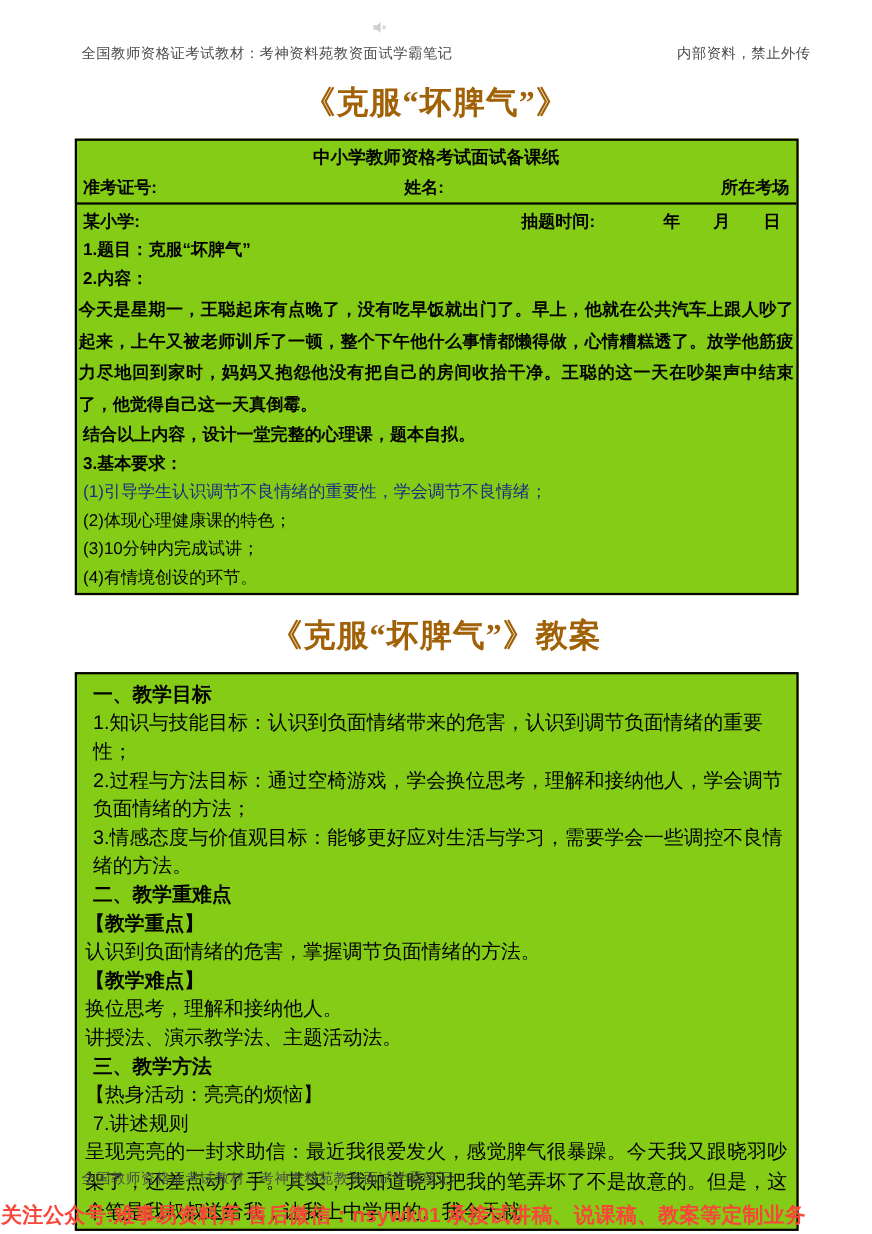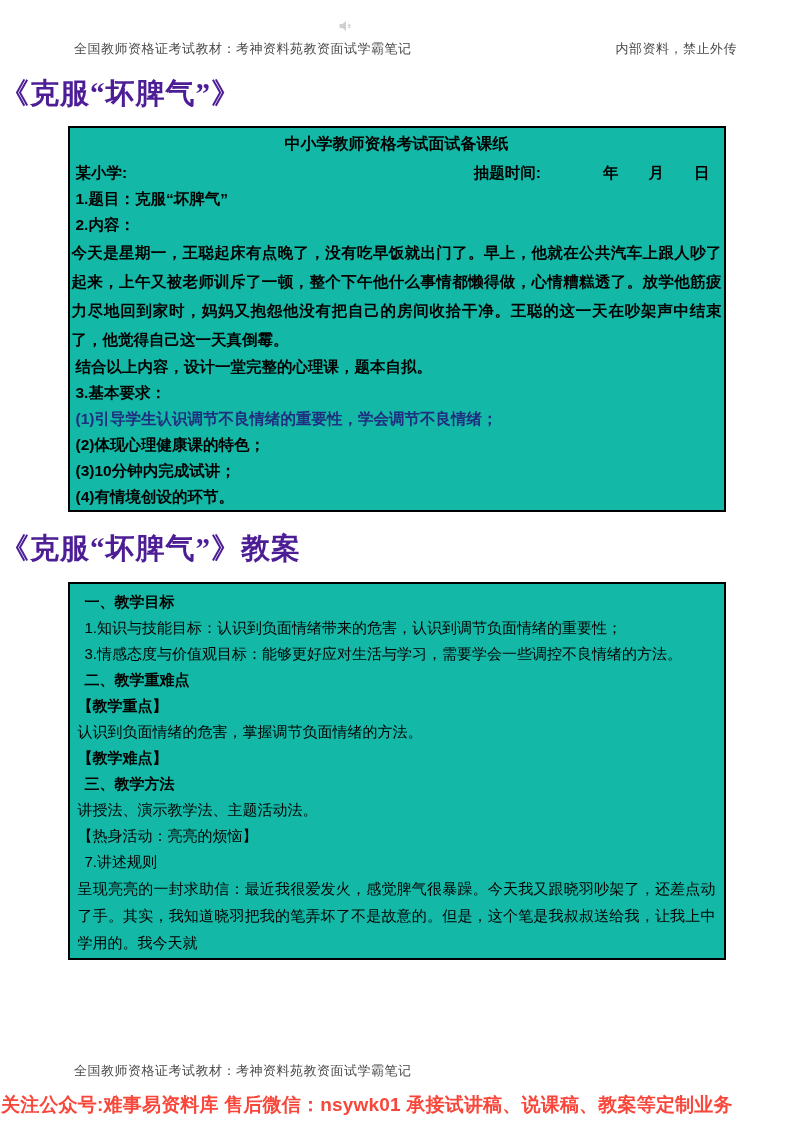--- a/index.html
+++ b/index.html
@@ -13,46 +13,46 @@
     padding:40px 56px 0 74px;
     font-family:"Liberation Serif", serif; font-size:13px; color:#4a4a4a;
     letter-spacing:0.5px;
   }
   .artifact {
     position:absolute; left:338px; top:19px; width:14px; height:13px;
     opacity:0.55;
   }
   
   .main-title, .plan-title {
-    font-family:"Liberation Serif", serif;
-    font-weight:bold; font-size:29px; color:#4c1d95; letter-spacing:1px;
+    text-align:center; font-family:"Liberation Serif", serif;
+    font-weight:bold; font-size:29px; color:#a16207; letter-spacing:1px;
   }
   .main-title { margin:16px 0 12px 0; }
   .plan-title { margin:17px 0 13px 0; }
   
   .sheet {
-    width:654px; margin:0 auto; border:2px solid #000; background:#14b8a6;
+    width:654px; margin:0 auto; border:2px solid #000; background:#84cc16;
   }
   .sheet-1 { font-weight:bold; font-size:15.5px; }
   .sheet-1 .row { line-height:26px; padding:0 6px; }
   .sheet-title { text-align:center; line-height:27px; padding-top:2px; font-size:16px; }
   .field-row {
     display:grid; grid-template-columns:292px 1fr auto;
     border-bottom:2px solid #000; line-height:27px; padding:0 6px;
   }
   .school-row { display:flex; justify-content:space-between; line-height:27px; padding:0 6px; margin-top:2px; }
   .date-group { display:flex; align-items:center; }
   .date-units { display:flex; gap:30px; margin-left:62px; padding-right:8px; }
   .para {
     margin:0; padding:0 2px; line-height:29px; text-align:justify; font-weight:bold;
   }
-  .req { line-height:26px; padding:0 6px; font-weight:bold; }
+  .req { line-height:26px; padding:0 6px; font-weight:normal; }
   .blue { color:#1f2e80; }
   
-  .sheet-2 { font-size:15px; padding:5px 0 2px 0; }
+  .sheet-2 { font-size:18px; padding:5px 0 2px 0; }
   .lp { line-height:26px; padding:0 8px; }
   .lp.ind { padding-left:15px; }
   .lp.h { font-weight:bold; }
   .lp.para2 { line-height:27px; text-align:justify; }
   
   .bottom-footer {
     position:absolute; top:1062px; left:74px;
     font-family:"Liberation Serif", serif; font-size:13px; color:#4a4a4a;
     letter-spacing:0.5px;
   }
@@ -77,20 +77,25 @@
 
   <div class="top-header">
     <span>全国教师资格证考试教材：考神资料苑教资面试学霸笔记</span>
     <span>内部资料，禁止外传</span>
   </div>
 
   <div class="main-title">《克服“坏脾气”》</div>
 
   <div class="sheet sheet-1">
     <div class="sheet-title">中小学教师资格考试面试备课纸</div>
+    <div class="field-row">
+      <span>准考证号:</span>
+      <span>姓名:</span>
+      <span>所在考场</span>
+    </div>
     <div class="school-row">
       <span>某小学:</span>
       <span class="date-group">
         <span>抽题时间:</span>
         <span class="date-units">
           <span>年</span>
           <span>月</span>
           <span>日</span>
         </span>
       </span>
@@ -104,27 +109,29 @@
     <div class="req">(2)体现心理健康课的特色；</div>
     <div class="req">(3)10分钟内完成试讲；</div>
     <div class="req">(4)有情境创设的环节。</div>
   </div>
 
   <div class="plan-title">《克服“坏脾气”》教案</div>
 
   <div class="sheet sheet-2">
     <div class="lp h ind">一、教学目标</div>
     <div class="lp ind">1.知识与技能目标：认识到负面情绪带来的危害，认识到调节负面情绪的重要性；</div>
+    <div class="lp ind">2.过程与方法目标：通过空椅游戏，学会换位思考，理解和接纳他人，学会调节负面情绪的方法；</div>
     <div class="lp ind">3.情感态度与价值观目标：能够更好应对生活与学习，需要学会一些调控不良情绪的方法。</div>
     <div class="lp h ind">二、教学重难点</div>
     <div class="lp h">【教学重点】</div>
     <div class="lp">认识到负面情绪的危害，掌握调节负面情绪的方法。</div>
     <div class="lp h">【教学难点】</div>
+    <div class="lp">换位思考，理解和接纳他人。</div>
+    <div class="lp">讲授法、演示教学法、主题活动法。</div>
     <div class="lp h ind">三、教学方法</div>
-    <div class="lp">讲授法、演示教学法、主题活动法。</div>
     <div class="lp">【热身活动：亮亮的烦恼】</div>
     <div class="lp ind">7.讲述规则</div>
     <div class="lp para2">呈现亮亮的一封求助信：最近我很爱发火，感觉脾气很暴躁。今天我又跟晓羽吵架了，还差点动了手。其实，我知道晓羽把我的笔弄坏了不是故意的。但是，这个笔是我叔叔送给我，让我上中学用的。我今天就</div>
   </div>
 
   <div class="bottom-footer">全国教师资格证考试教材：考神资料苑教资面试学霸笔记</div>
 
   <div class="promo-bar">关注公众号:难事易资料库  售后微信：nsywk01  承接试讲稿、说课稿、教案等定制业务</div>
 
 </div>

